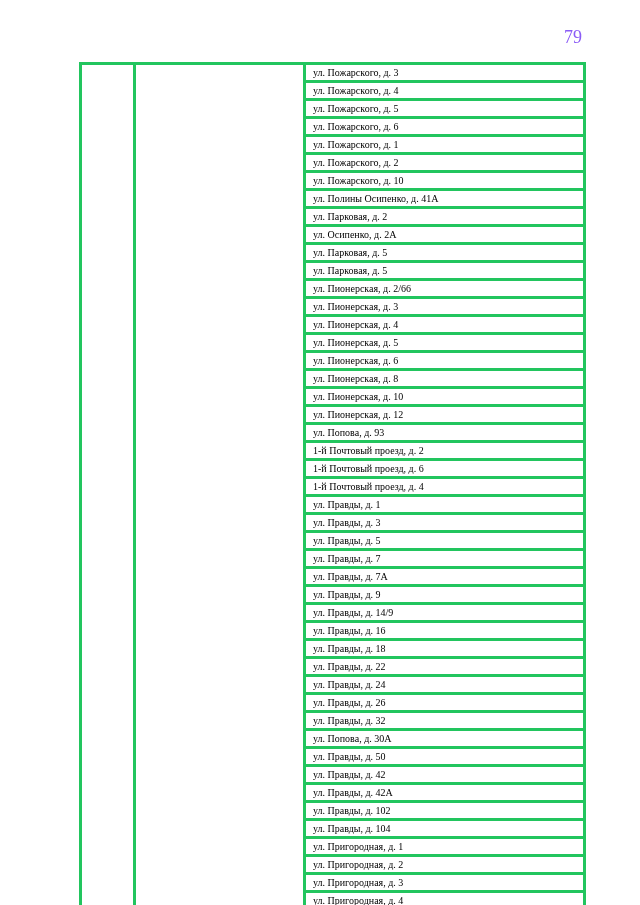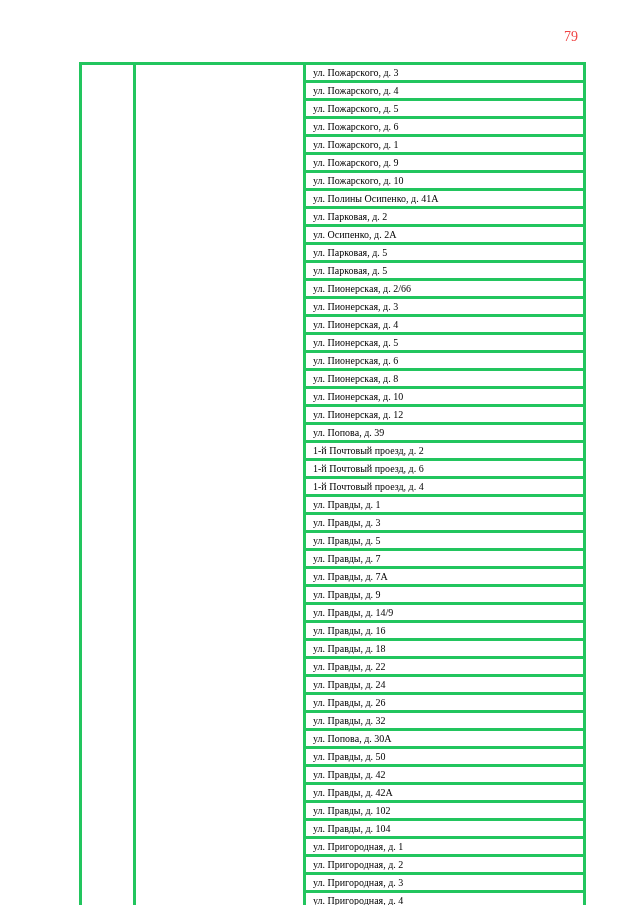--- a/index.html
+++ b/index.html
@@ -13,23 +13,23 @@
     height: 905px;
     background: #ffffff;
     font-family: "Liberation Serif", "DejaVu Serif", serif;
     color: #000000;
     overflow: hidden;
   }
   .page-number {
     position: absolute;
     top: 29px;
     left: 564px;
-    font-size: 14px;
+    font-size: 18px;
     line-height: 16px;
-    color: #ef4444;
+    color: #8b5cf6;
   }
   table.doc-table {
     position: absolute;
     left: 79px;
     top: 62px;
     width: 507px;
     height: 793px;
     border-collapse: collapse;
     table-layout: fixed;
   }
@@ -65,21 +65,21 @@
         <tr>
           <td class="addr">ул. Пожарского, д. 5</td>
         </tr>
         <tr>
           <td class="addr">ул. Пожарского, д. 6</td>
         </tr>
         <tr>
           <td class="addr">ул. Пожарского, д. 1</td>
         </tr>
         <tr>
-          <td class="addr">ул. Пожарского, д. 9</td>
+          <td class="addr">ул. Пожарского, д. 2</td>
         </tr>
         <tr>
           <td class="addr">ул. Пожарского, д. 10</td>
         </tr>
         <tr>
           <td class="addr">ул. Полины Осипенко, д. 41А</td>
         </tr>
         <tr>
           <td class="addr">ул. Парковая, д. 2</td>
         </tr>
@@ -110,21 +110,21 @@
         <tr>
           <td class="addr">ул. Пионерская, д. 8</td>
         </tr>
         <tr>
           <td class="addr">ул. Пионерская, д. 10</td>
         </tr>
         <tr>
           <td class="addr">ул. Пионерская, д. 12</td>
         </tr>
         <tr>
-          <td class="addr">ул. Попова, д. 39</td>
+          <td class="addr">ул. Попова, д. 93</td>
         </tr>
         <tr>
           <td class="addr">1-й Почтовый проезд, д. 2</td>
         </tr>
         <tr>
           <td class="addr">1-й Почтовый проезд, д. 6</td>
         </tr>
         <tr>
           <td class="addr">1-й Почтовый проезд, д. 4</td>
         </tr>

